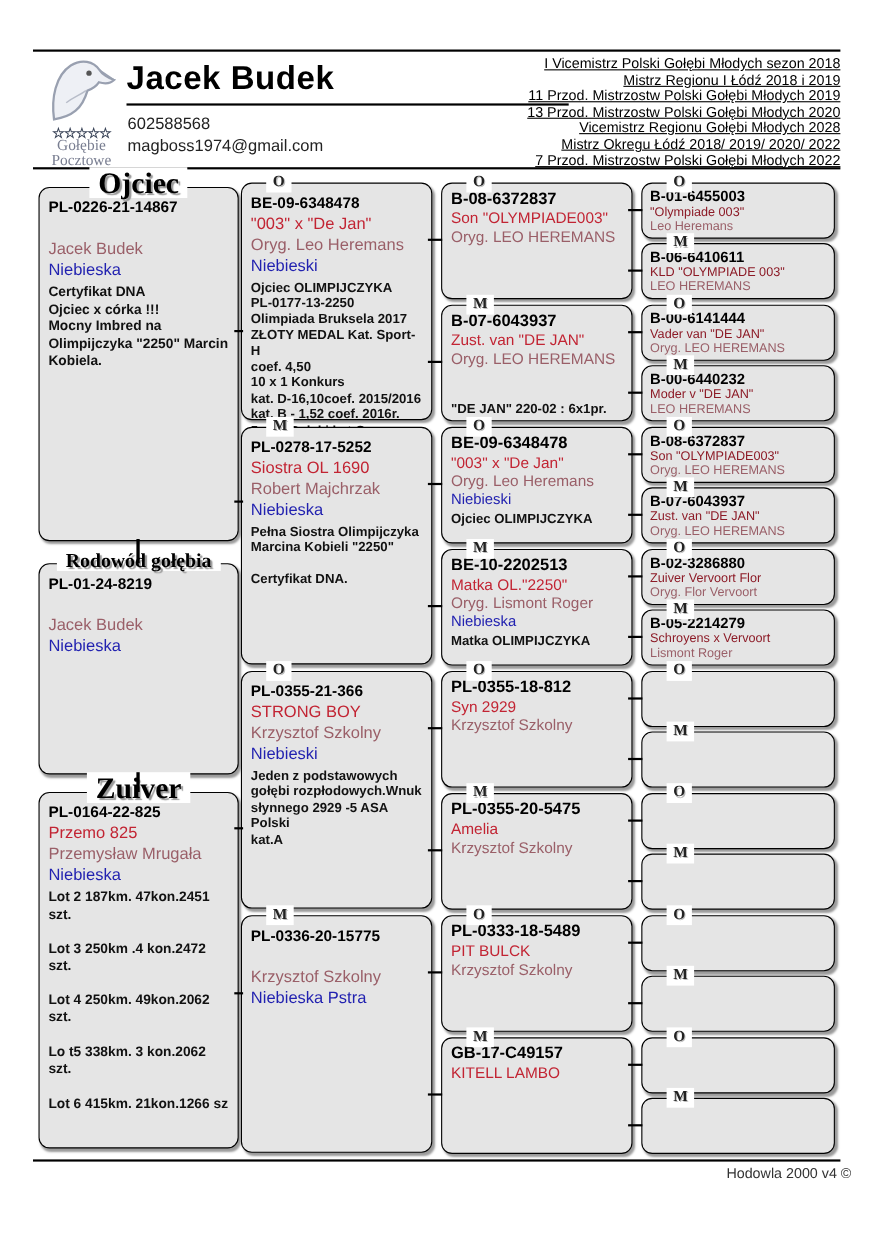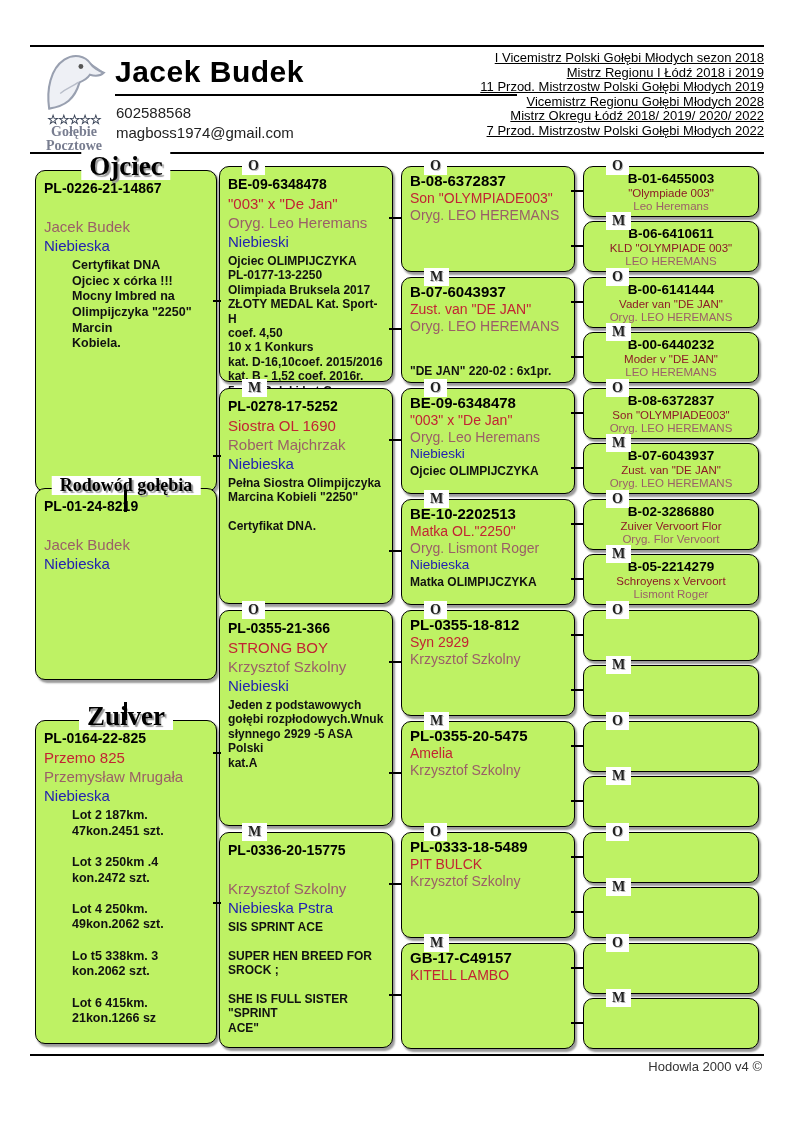--- a/index.html
+++ b/index.html
@@ -2,64 +2,64 @@
 <html><head>
 <meta charset="utf-8">
 <style>
   html,body{margin:0;padding:0;background:#fff;}
   .page{position:relative;width:794px;height:1123px;background:#fff;
         font-family:"Liberation Sans",sans-serif;overflow:hidden;}
   .hr{position:absolute;height:2px;background:#000;}
   
   .logo{position:absolute;left:36px;top:52px;width:76px;text-align:center;color:#7c8095;}
   .logo .stars{font-size:13px;font-weight:bold;color:#3a4458;letter-spacing:-1px;line-height:11px;}
-  .logo .lt{font-family:"Liberation Serif",serif;font-weight:bold;font-size:14px;line-height:14px;color:#787d90;}
+  .logo .lt{font-family:"Liberation Serif",serif;font-weight:normal;font-size:14px;line-height:14px;color:#787d90;}
   .title{position:absolute;left:115px;top:55px;font-size:30px;font-weight:bold;color:#000;
          width:402px;border-bottom:2.5px solid #000;padding-bottom:5px;letter-spacing:.5px;}
   .contact{position:absolute;left:116px;top:103px;font-size:15px;color:#222;line-height:20px;}
   .achv{position:absolute;right:30px;top:51px;width:360px;text-align:right;
         font-size:13px;line-height:14.6px;color:#000;text-decoration:underline;}
   
-  .box{position:absolute;background:#bef264;border:1.6px solid #000;border-radius:10px;
+  .box{position:absolute;background:#e5e5e5;border:1.6px solid #000;border-radius:10px;
        box-shadow:2px 2.5px 2px rgba(0,0,0,.4);}
   .c1{left:35px;width:180px;}
   .c2{left:219px;width:172px;}
   .c3{left:401px;width:172px;}
   .c4{left:583px;width:174px;}
   .tag{position:absolute;top:-10px;left:22px;background:#fff;padding:0 6px;
        font-family:"Liberation Serif",serif;font-weight:bold;font-size:14px;color:#222;
        text-shadow:1px 1px 0 #bbb;line-height:18px;}
   .gtitle{position:absolute;left:50%;transform:translateX(-50%);background:#fff;padding:0 8px;
        font-family:"Liberation Serif",serif;font-weight:bold;color:#000;white-space:nowrap;
        text-shadow:2px 2px 1px #999;}
   .gt-big{top:-19px;font-size:27px;line-height:28px;}
   .gt-small{top:-13px;font-size:18px;line-height:19px;}
   .inner{display:flex;flex-direction:column;height:100%;box-sizing:border-box;padding:7px 8px;}
   .c3 .inner{padding:4px 8px;}
-  .c4 .inner{padding:3px 7px;text-align:center;}
+  .c4 .inner{padding:3px 7px;}
   .ring{font-weight:bold;font-size:14px;color:#000;line-height:20px;}
   .name{font-size:15px;color:#c22433;line-height:19px;min-height:19px;}
   .owner{font-size:15px;color:#9a5f68;line-height:19px;}
   .colorline{font-size:15px;color:#2222b0;line-height:19px;}
   .notes{font-weight:bold;font-size:12px;color:#111;white-space:pre-line;line-height:1.2;margin-top:3px;}
-  .c1 .notes{font-size:12.5px;line-height:1.25;margin-left:28px;}
+  .c1 .notes{font-size:12.5px;line-height:1.25;}
   .c3 .ring{font-size:15px;line-height:19px;}
   .c3 .name{font-size:14px;line-height:17px;min-height:17px;}
   .c3 .owner{font-size:14px;line-height:17px;}
   .c3 .colorline{font-size:13.5px;line-height:16px;}
   .c3 .notes{font-size:12px;margin-top:2px;}
   .c3 .notes.bottom{margin-top:auto;}
   .c4 .ring{font-size:13.5px;line-height:17px;}
   .c4 .name{font-size:11.5px;color:#8c1a26;line-height:13.5px;min-height:0;}
   .c4 .owner{font-size:11.5px;color:#9a5f68;line-height:13.5px;}
   
   .tk{position:absolute;height:2px;background:#000;}
   .vl{position:absolute;width:2.5px;background:#000;}
   
-  .footer{position:absolute;right:32px;top:1059px;font-size:13px;color:#333;text-align:center;}
+  .footer{position:absolute;right:20px;top:1059px;font-size:13px;color:#333;text-align:center;}
 </style>
 </head>
 <body>
 
 <div class="page">
 
   <div class="hr" style="left:30px;top:45px;width:734px"></div>
   <div class="hr" style="left:30px;top:152px;width:734px"></div>
   <div class="hr" style="left:30px;top:1054px;width:734px"></div>
 
@@ -76,40 +76,41 @@
   </div>
   <div class="title">Jacek Budek</div>
   <div class="contact">
     <div>602588568</div>
     <div>magboss1974@gmail.com</div>
   </div>
   <div class="achv">
     <div>I Vicemistrz Polski Gołębi Młodych sezon 2018</div>
     <div>Mistrz Regionu I Łódź 2018 i 2019</div>
     <div>11 Przod. Mistrzostw Polski Gołębi Młodych 2019</div>
+    <div>13 Przod. Mistrzostw Polski Gołębi Młodych 2020</div>
     <div>Vicemistrz Regionu Gołębi Młodych 2028</div>
     <div>Mistrz Okregu Łódź 2018/ 2019/ 2020/ 2022</div>
     <div>7 Przod. Mistrzostw Polski Gołębi Młodych 2022</div>
   </div>
 
   <div class="box c1" style="top:170px;height:320px">
     <span class="gtitle gt-big">Ojciec</span>
     <div class="inner">
       <div class="ring">PL-0226-21-14867</div>
       <div class="name"></div>
       <div class="owner">Jacek Budek</div>
       <div class="colorline">Niebieska</div>
       <div class="notes">Certyfikat DNA
 Ojciec x córka !!!
 Mocny Imbred na
 Olimpijczyka "2250" Marcin
 Kobiela.</div>
     </div>
   </div>
-  <div class="box c1" style="top:488px;height:190px">
+  <div class="box c1" style="top:512px;height:190px">
     <span class="gtitle gt-small">Rodowód gołębia</span>
     <div class="inner">
       <div class="ring">PL-01-24-8219</div>
       <div class="name"></div>
       <div class="owner">Jacek Budek</div>
       <div class="colorline">Niebieska</div>
     </div>
   </div>
   <div class="box c1" style="top:720px;height:322px">
     <span class="gtitle gt-big">Zuiver</span>
@@ -174,28 +175,20 @@
 kat.A</div>
     </div>
   </div>
   <div class="box c2" style="top:832px;height:214px">
     <span class="tag">M</span>
     <div class="inner">
       <div class="ring">PL-0336-20-15775</div>
       <div class="name"></div>
       <div class="owner">Krzysztof Szkolny</div>
       <div class="colorline">Niebieska Pstra</div>
-      <div class="notes">SIS SPRINT ACE
-
-SUPER HEN BREED FOR
-SROCK ;
-
-SHE IS FULL SISTER
-"SPRINT
-ACE"</div>
     </div>
   </div>
 
   <div class="box c3" style="top:166px;height:104px">
     <span class="tag">O</span>
     <div class="inner">
       <div class="ring">B-08-6372837</div>
       <div class="name">Son "OLYMPIADE003"</div>
       <div class="owner">Oryg. LEO HEREMANS</div>
     </div>

